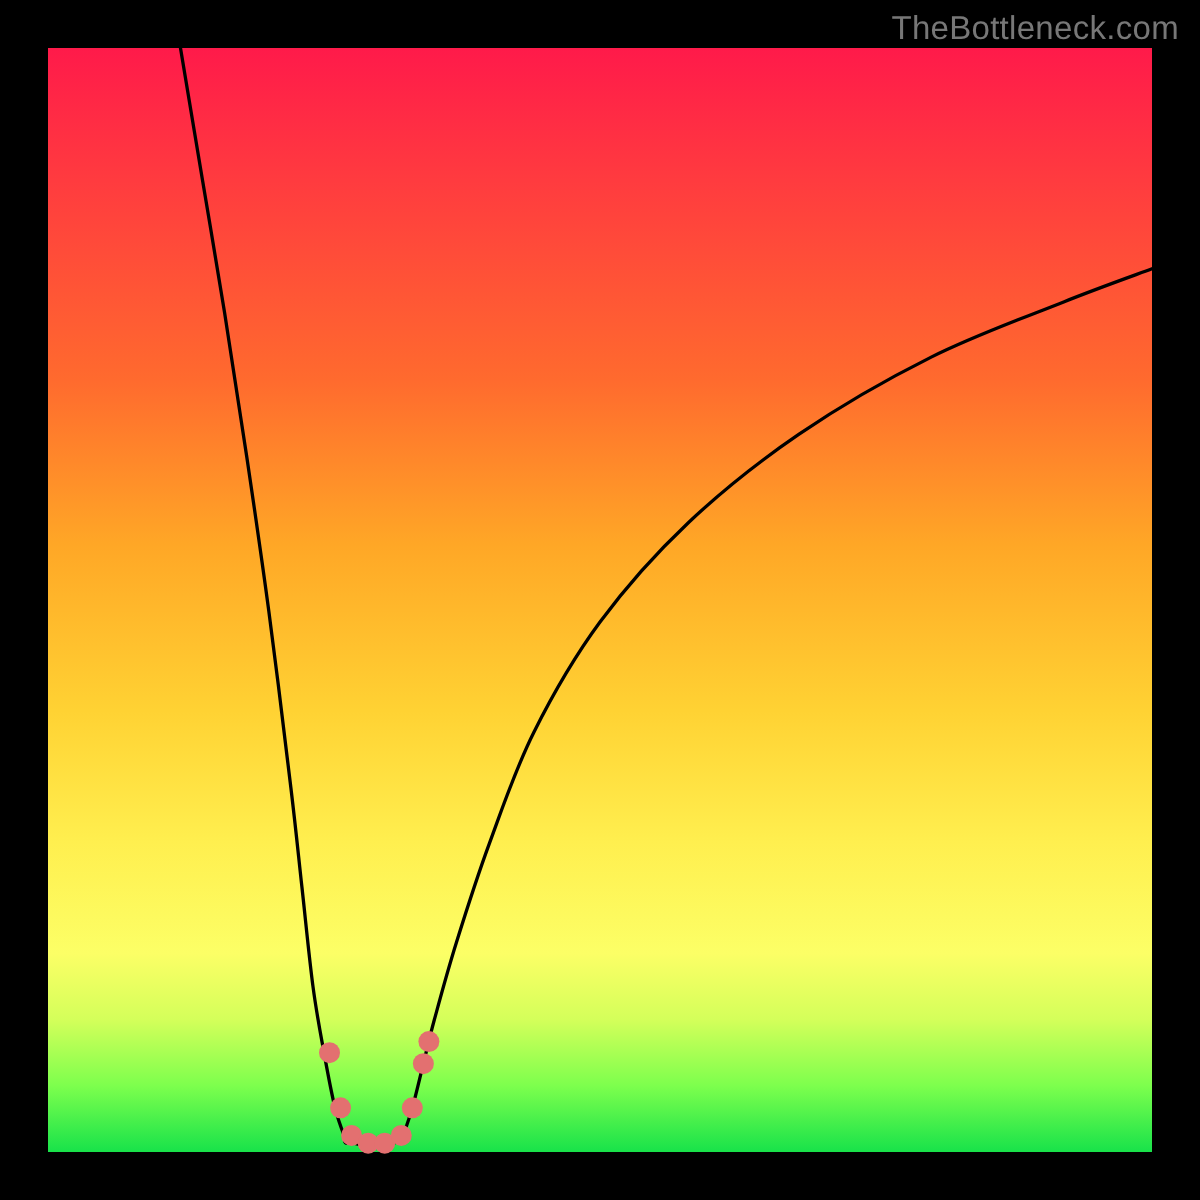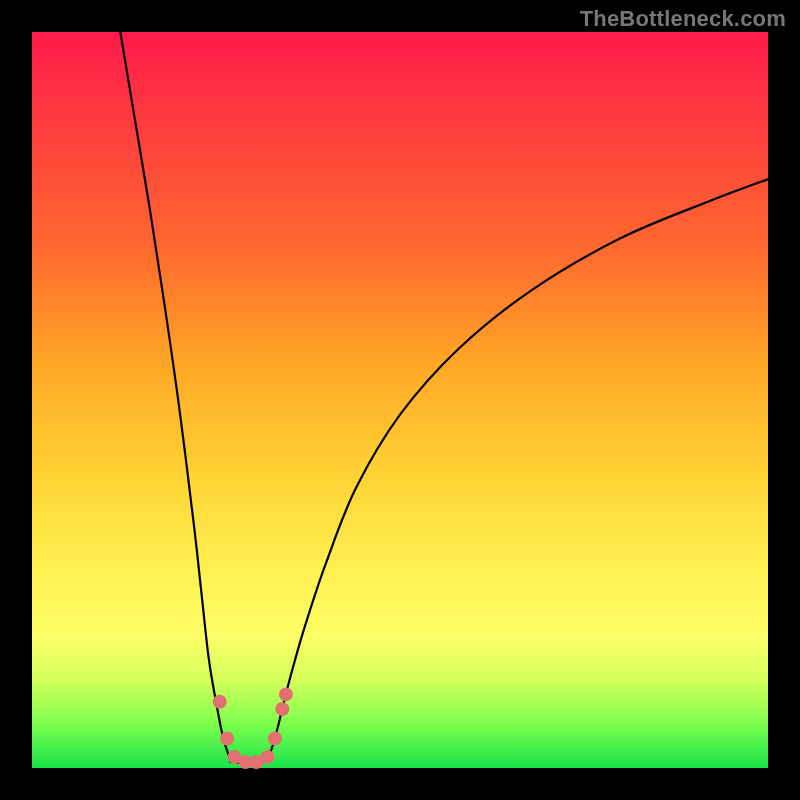--- a/index.html
+++ b/index.html
@@ -39,21 +39,21 @@
       #7dff4d 94%,
       #18e24a 100%
     );
   }
   .watermark {
     position: absolute;
     top: 6px;
     right: 14px;
     color: #777;
     font-size: 22px;
-    font-weight: 700;
+    font-weight: 400;
     letter-spacing: 0.2px;
     user-select: none;
   }
   svg.curve {
     position: absolute;
     top: 0;
     left: 0;
     width: 736px;
     height: 736px;
     overflow: visible;

